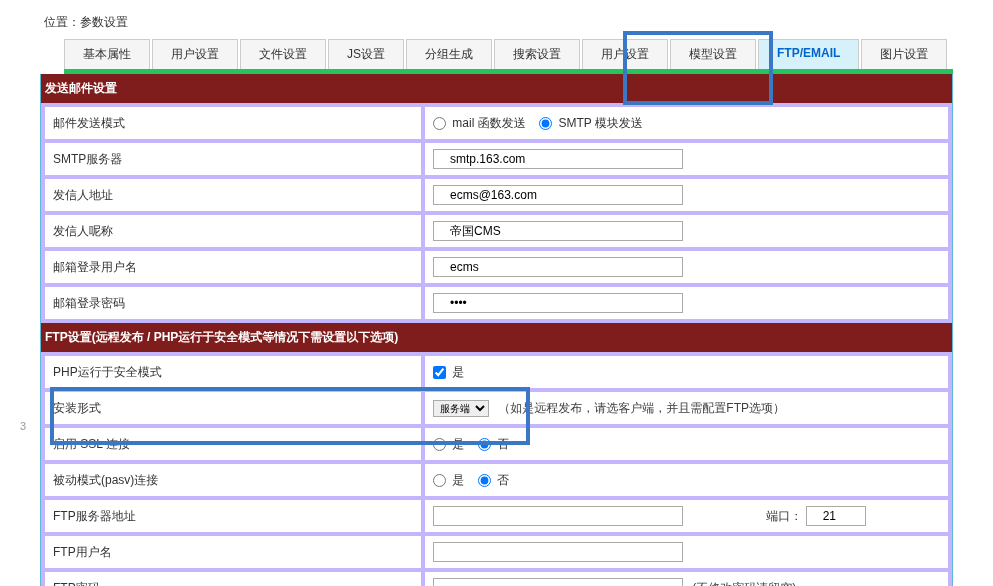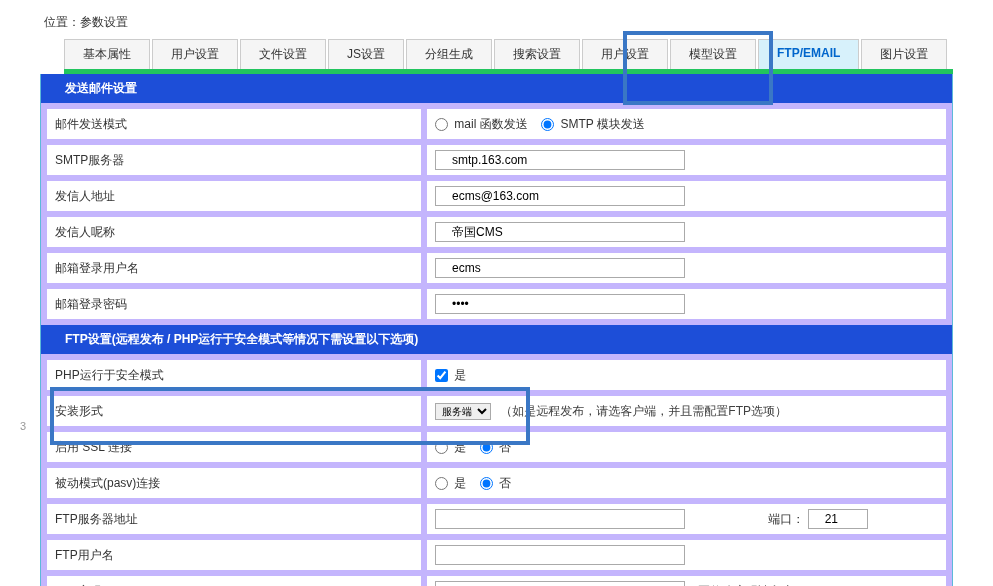--- a/index.html
+++ b/index.html
@@ -6,23 +6,23 @@
     body { font-family: Arial, "Microsoft YaHei", sans-serif; font-size: 12px; background: #fff; padding: 10px 40px; color: #333; }
     .breadcrumb { padding: 4px 0 8px 4px; font-size: 12px; }
     .tabs-wrap { position: relative; }
     .tabs { display: flex; border-bottom: 5px solid #22c55e; margin-bottom: 0; margin-left: 24px; }
     .tab { padding: 6px 18px; border: 1px solid #ccc; border-bottom: none; background: #f5f5f5; margin-right: 2px; cursor: pointer; font-size: 12px; color: #333; }
     .tab.active { background: #d7f1fb; color: #0066cc; font-weight: bold; }
     .highlight-box { position: absolute; border: 4px solid #3a77c5; pointer-events: none; }
     .highlight-tab { top: -8px; left: 583px; width: 150px; height: 74px; z-index: 10; }
     .highlight-row { top: 348px; left: 10px; width: 480px; height: 58px; z-index: 10; }
     .content { border: 1px solid #5cb9d9; border-top: none; }
-    .section-header { background: #1d4ed8; color: #fff; padding: 6px 24px; font-size: 12px; font-weight: bold; }
+    .section-header { background: #7f1d1d; color: #fff; padding: 6px 4px; font-size: 12px; font-weight: bold; }
     table { width: 100%; border-collapse: collapse; }
-    td { border: 6px solid #c4b5fd; padding: 5px 8px; vertical-align: middle; font-size: 12px; height: 36px; }
+    td { border: 4px solid #c4b5fd; padding: 5px 8px; vertical-align: middle; font-size: 12px; height: 36px; }
     td.label-cell { width: 380px; }
     td.bold-label { font-weight: bold; }
     input[type="text"], input[type="password"] { border: 1px solid #aaa; padding: 2px 16px; width: 250px; font-size: 12px; height: 20px; }
     input[type="text"].small { width: 60px; }
     input[type="radio"], input[type="checkbox"] { vertical-align: middle; margin-right: 3px; }
     label { vertical-align: middle; margin-right: 10px; }
     select { border: 1px solid #aaa; padding: 1px 2px; font-size: 10px; }
     .hint { color: #404040; margin-left: 6px; }
     .port-wrap { display: inline-block; margin-left: 80px; }
     .line-num { position: fixed; left: 20px; top: 420px; color: #999; font-size: 11px; }

